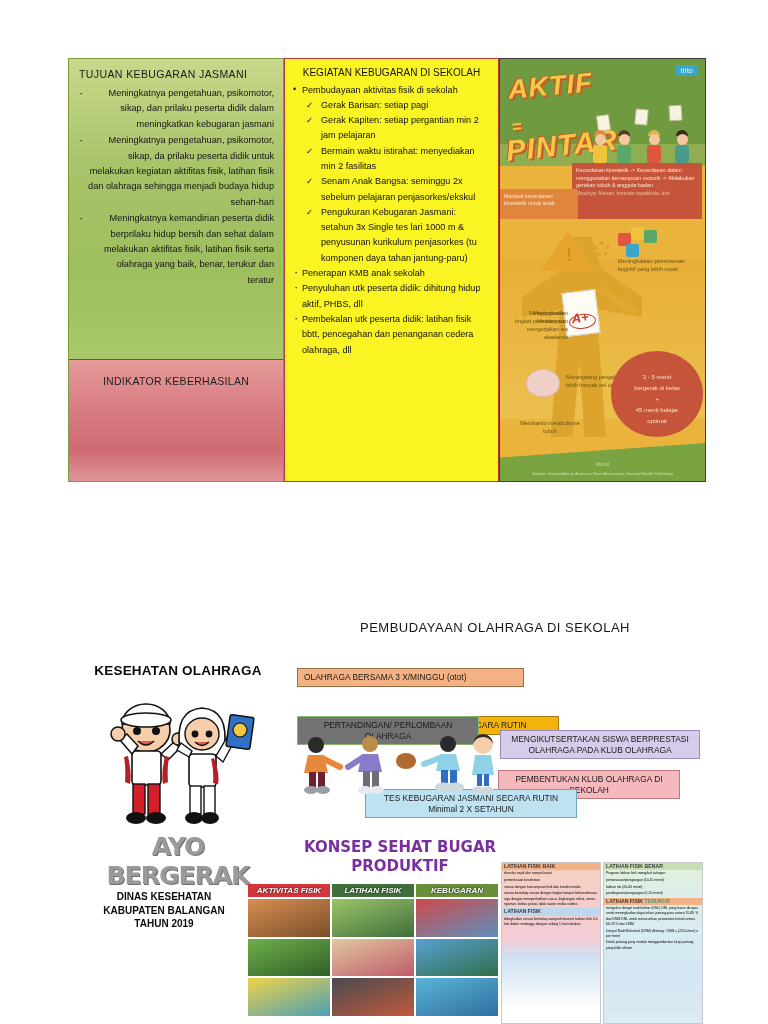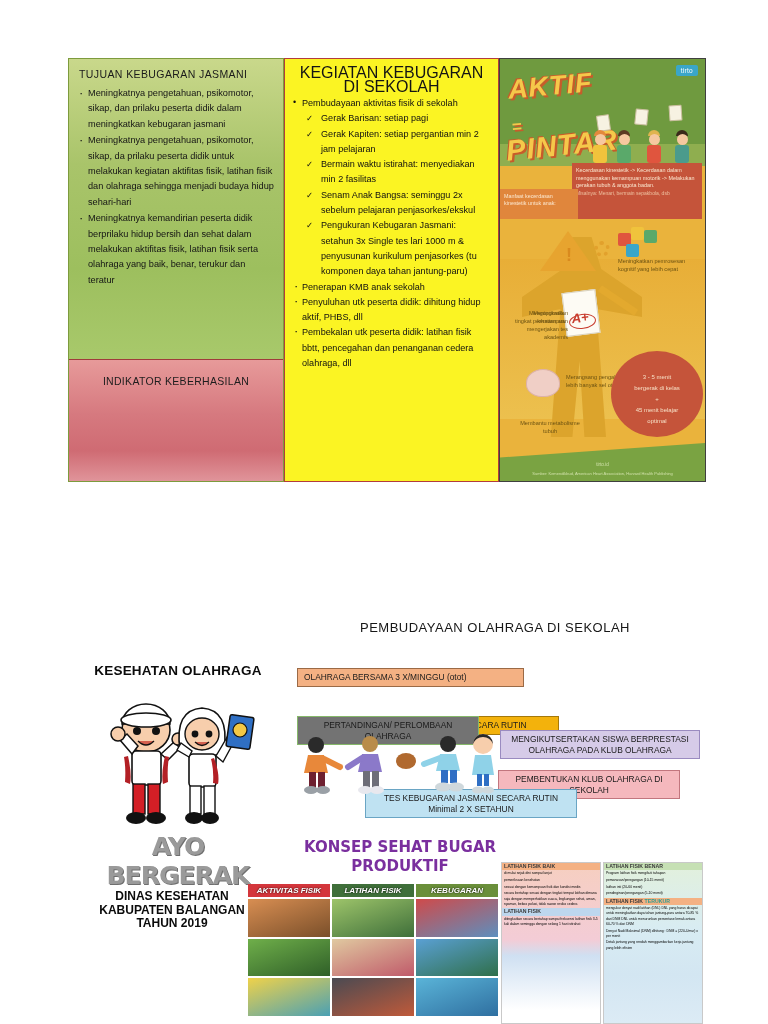--- a/index.html
+++ b/index.html
@@ -12,34 +12,34 @@
 
   
   #brochure { position:absolute; left:68px; top:58px; width:640px; height:424px; display:flex; }
 
   
   .panel-left { width:216px; height:100%; display:flex; flex-direction:column;
                 border:1px solid #7d9b3d; }
   .green-box { flex:0 0 300px; background:linear-gradient(180deg,#c9d88b 0%,#a9c46a 35%,#9dbf5e 70%,#a8c96b 100%);
                padding:8px 9px 4px 9px; }
   .green-title { font-size:10.5px; letter-spacing:.4px; color:#1a1a1a; margin:1px 0 6px 1px; }
-  .green-list { list-style:none; margin:0; padding:0; }
+  .green-list { list-style:none; margin:0; padding:0;text-align:right; }
   .green-list li { position:relative; padding-left:10px; font-size:9.2px; line-height:15.4px;
                    color:#141414; margin-bottom:1px; }
   .green-list li:before { content:"\00B7"; position:absolute; left:1px; top:-1px; font-size:13px; }
   .red-box { flex:1 1 auto; background:linear-gradient(180deg,#e79a9a 0%,#d6797f 45%,#cf6b73 75%,#e0949a 100%);
              padding:10px 6px 6px 6px; border-top:1px solid #a03b3b; }
   .red-title { font-size:10.5px; letter-spacing:.3px; color:#1d1d1d; text-align:center; margin:5px 0 10px 0; }
   .red-list { margin:0; padding-left:16px; }
   .red-list li { font-size:9.6px; line-height:17px; color:#111; }
 
   
   .panel-mid { width:215px; height:100%; background:#fbf423; border:1px solid #b23c3c;
                padding:7px 8px 4px 8px; }
-  .yellow-title { font-size:16px; text-align:center; color:#141414; line-height:13.5px; margin-bottom:3px; }
+  .yellow-title { font-size:10px; text-align:center; color:#141414; line-height:13.5px; margin-bottom:3px; }
   .y-list { list-style:none; margin:0; padding:0; }
   .y-list > li { position:relative; padding-left:9px; font-size:9.1px; line-height:15.3px; color:#101010; }
   .y-list > li.dot:before { content:"\2022"; position:absolute; left:0; top:-1px; font-size:9px; }
   .y-list > li.sdot:before { content:"\00B7"; position:absolute; left:1px; top:-2px; font-size:13px; }
   .y-sub { list-style:none; margin:0 0 0 12px; padding:0; }
   .y-sub > li { position:relative; padding-left:16px; font-size:9.1px; line-height:15.3px; color:#101010; }
   .y-sub > li:before { content:"\2713"; position:absolute; left:1px; top:0; font-size:8.5px; }
 
   
   .panel-info { width:207px; height:100%; position:relative; overflow:hidden;
@@ -100,21 +100,21 @@
   .ig-foot .fl { position:absolute; left:0; bottom:14px; width:100%; text-align:center; color:#cfe0a8; font-size:4.6px; }
   .ig-foot .fl2 { position:absolute; left:0; bottom:5px; width:100%; text-align:center; color:#cfe0a8; font-size:4px; }
 
   
   .p2-title { position:absolute; left:78px; top:663px; width:200px; text-align:center;
               font-size:13.5px; font-weight:bold; color:#0b0b0b; letter-spacing:.2px; }
   .kids-art { position:absolute; left:88px; top:690px; width:180px; height:150px; }
   .ayo { position:absolute; left:78px; top:832px; width:200px; text-align:center; font-size:25px;
          font-weight:bold; color:#9a9a9a; letter-spacing:-1px; font-family:"DejaVu Sans", sans-serif;
          text-shadow:1px 1px 0 #6f6f6f; }
-  .dinas { position:absolute; left:72px; top:890px; width:200px; text-align:center; font-size:12px;
+  .dinas { position:absolute; left:64px; top:890px; width:200px; text-align:center; font-size:10px;
            font-weight:bold; color:#0b0b0b; line-height:13.5px; }
 
   .diag-title { position:absolute; left:330px; top:620px; width:330px; text-align:center;
                 font-size:13px; letter-spacing:.5px; color:#171717; }
   .fbox { position:absolute; font-size:8.4px; text-align:center; color:#1a1a1a; line-height:10.5px;
           padding:3px 4px; }
   .b-orange { left:297px; top:668px; width:227px; background:#f4b183; border:1px solid #9b6a46; text-align:left; padding-left:6px; }
   .b-yellow { left:334px; top:716px; width:225px; background:#f3b20c; border:1px solid #a5790a; }
   .b-lgreen { left:297px; top:716px; width:182px; background:#737373; border:1px solid #86b86a; }
   .b-purple { left:500px; top:730px; width:200px; background:#d6cbe8; border:1px solid #9a8bc0; }

